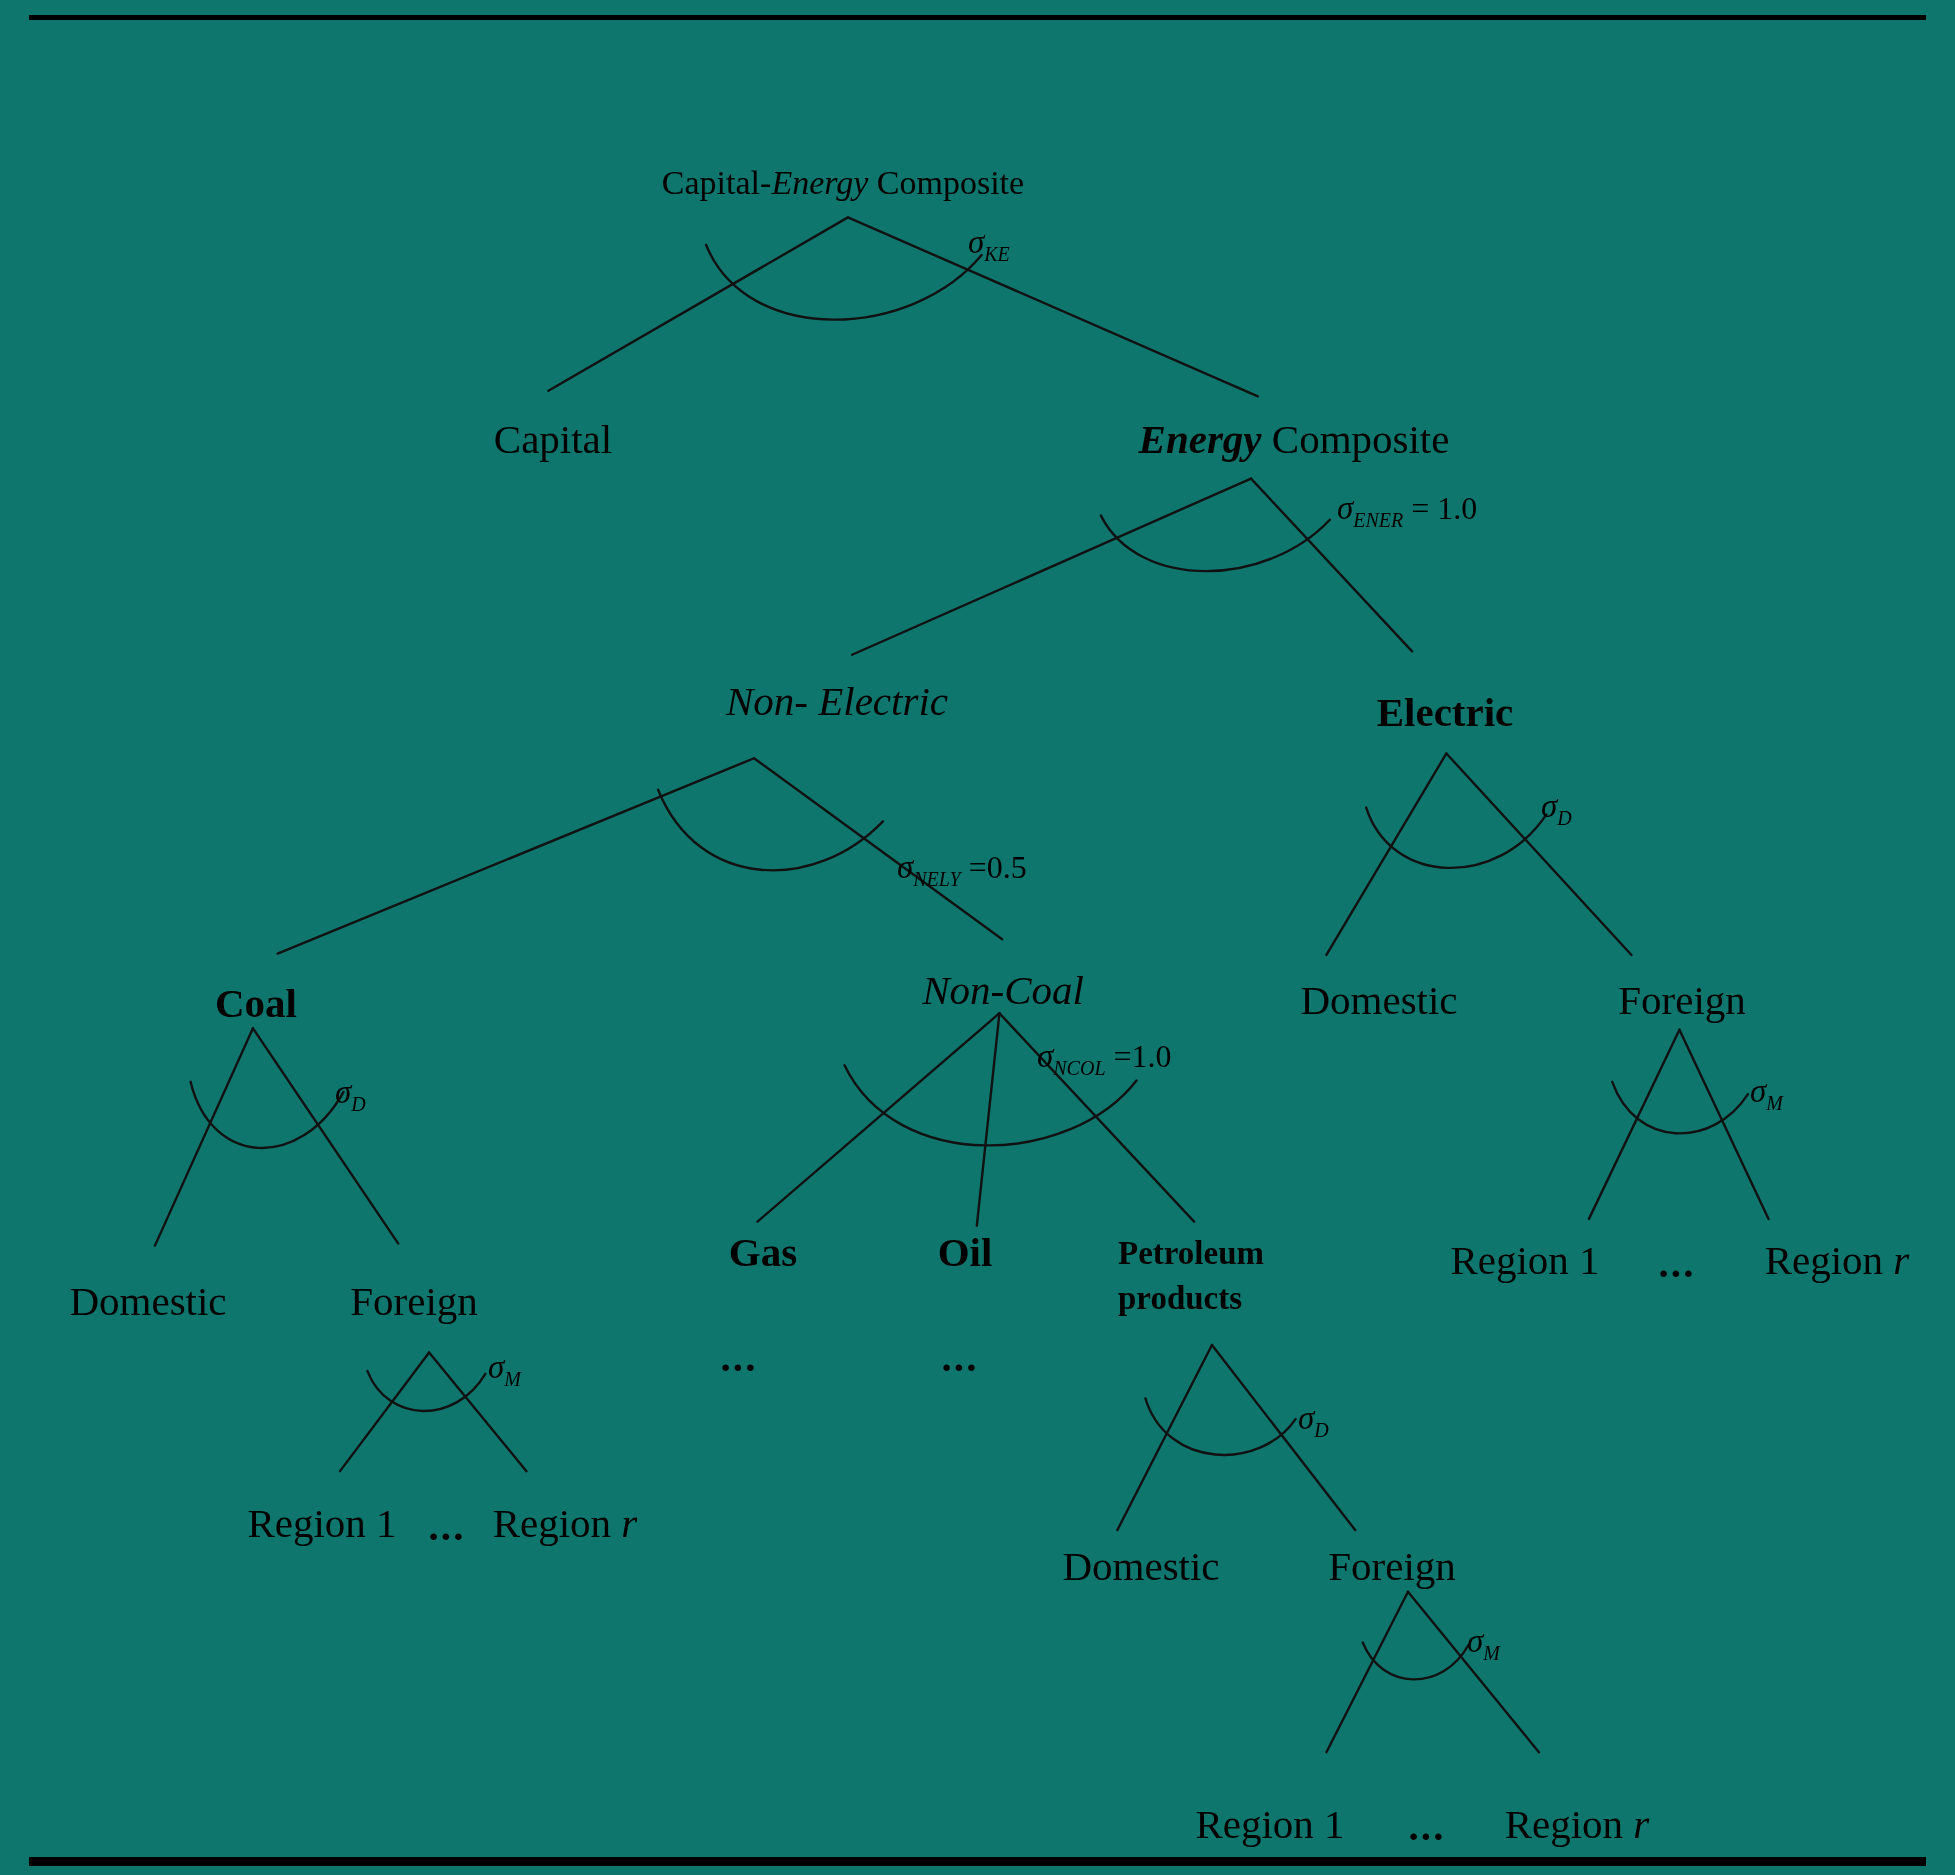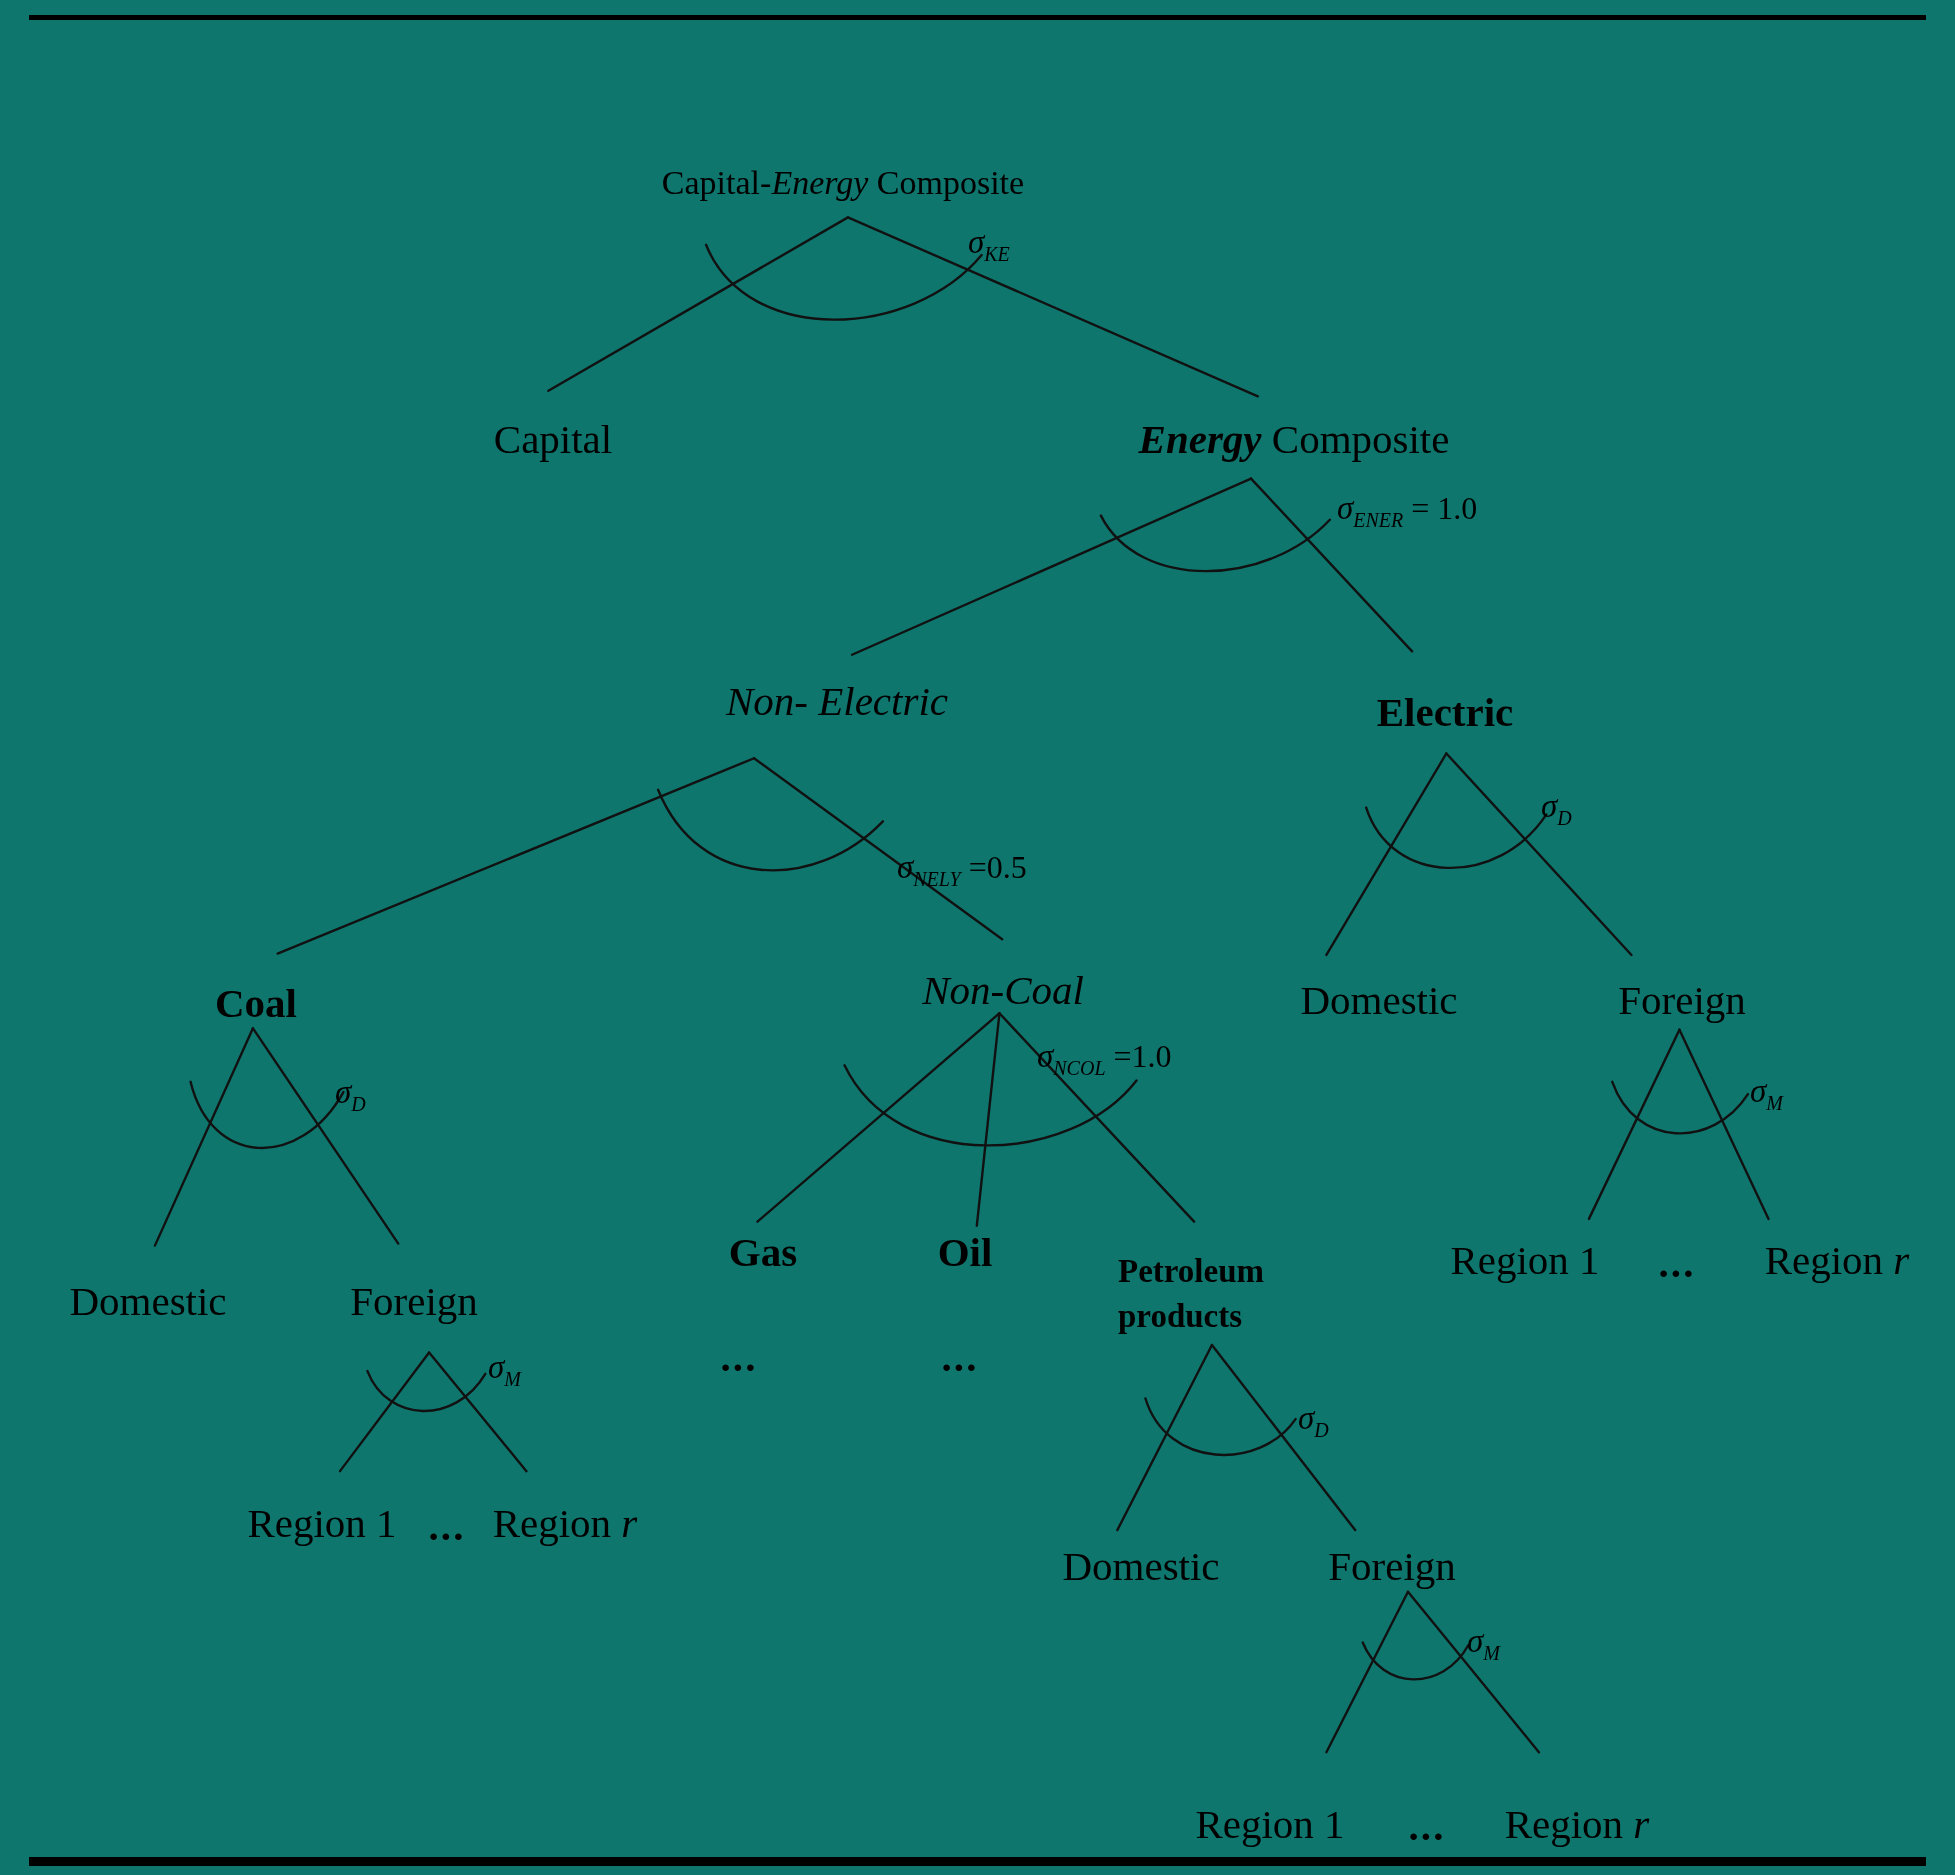--- a/index.html
+++ b/index.html
@@ -112,21 +112,21 @@
 
   <div class="lbl" style="left:1379px;top:1000px;">Domestic</div>
   <div class="lbl" style="left:1682px;top:1000px;">Foreign</div>
 
   <div class="lbl" style="left:148px;top:1301px;">Domestic</div>
   <div class="lbl" style="left:414px;top:1301px;">Foreign</div>
 
   <div class="lbl b" style="left:763px;top:1252px;">Gas</div>
   <div class="lbl b" style="left:965px;top:1252px;">Oil</div>
 
-  <div class="two-line" style="left:1118px;top:1231px;margin-top:18px;">
+  <div class="two-line" style="left:1118px;top:1231px;">
     <div>Petroleum</div>
     <div>products</div>
   </div>
 
   <div class="lbl dots" style="left:739px;top:1357px;">...</div>
   <div class="lbl dots" style="left:960px;top:1357px;">...</div>
 
   <div class="lbl" style="left:1525px;top:1260px;">Region 1</div>
   <div class="lbl dots" style="left:1677px;top:1263px;">...</div>
   <div class="lbl" style="left:1837px;top:1260px;"><span>Region </span><span class="i">r</span></div>

